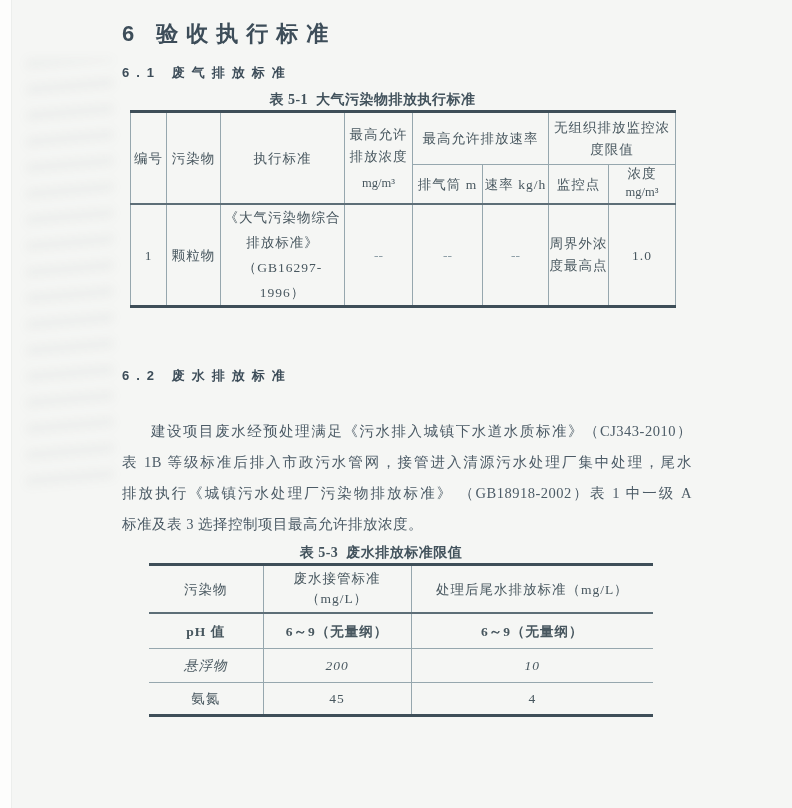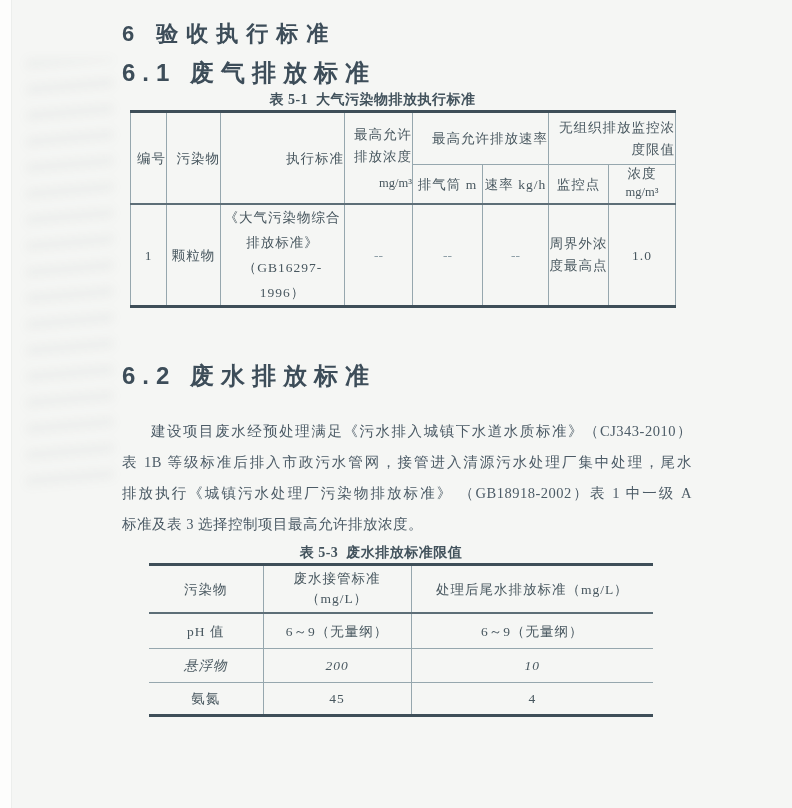--- a/index.html
+++ b/index.html
@@ -28,21 +28,21 @@
 
   .h1{
     font-family:"Liberation Sans","DejaVu Sans",sans-serif;
     font-weight:bold;color:var(--heading,#3d4d59);
     font-size:22px;line-height:26px;letter-spacing:8px;
     padding-top:21px;
   }
   .h2{
     font-family:"Liberation Sans","DejaVu Sans",sans-serif;
     font-weight:bold;color:var(--heading,#3d4d59);
-    font-size:24px;line-height:24px;letter-spacing:7px;
+    font-size:13px;line-height:24px;letter-spacing:7px;
   }
   .h2.s1{margin-top:14px;}
   .h2.s2{margin-top:56px;}
 
   .para{font-size:14.5px;letter-spacing:0.5px;color:var(--text,#4c5b66);}
   .para.p1{margin-top:22px;}
   .para.p2{margin-top:28px;}
   .pline{line-height:30px;text-align:justify;text-align-last:justify;}
   .para.p2 .pline{line-height:31px;}
   .pline.first{text-indent:2em;}
@@ -62,21 +62,21 @@
     color:#48575f;padding:0;overflow:hidden;
   }
 
   
   .t1{
     width:545px;margin-left:8px;
     border-top:3px solid var(--borderDark,#3e4e58);
     border-bottom:3px solid var(--borderDark,#3e4e58);
   }
   .t1 td{border:1px solid var(--borderLight,#96a7ae);}
-  .t1 tr.grow td{height:51px;text-align:right;}
+  .t1 tr.grow td{height:51px;}
   .t1 tr.srow td{height:38px;}
   .t1 tr.drow td{height:80px;border-top:2px solid var(--borderMid,#5d6e77);}
   .t1 .unit{display:block;font-size:12.5px;letter-spacing:0;margin-top:6px;}
   .t1 .unit2{display:block;font-size:12.5px;letter-spacing:0;margin-top:1px;}
   .t1 .stline{display:block;line-height:25px;}
   .t1 .ptline{display:block;line-height:22px;}
   .t1 .hline{display:block;line-height:22px;}
   .dash{color:var(--dash,#8b9ca5);letter-spacing:0;}
 
   
@@ -86,21 +86,21 @@
     border-bottom:3px solid var(--borderDark,#3e4e58);
   }
   .t2 td{
     border-bottom:1px solid var(--borderLight,#96a7ae);
     border-left:1px solid var(--borderLight,#96a7ae);
     border-right:1px solid var(--borderLight,#96a7ae);
   }
   .t2 td:first-child{border-left:none;}
   .t2 td:last-child{border-right:none;}
   .t2 tr.head td{height:46px;border-bottom:2px solid var(--borderMid,#5d6e77);}
-  .t2 tr.r0 td{height:34px;}
+  .t2 tr.r0 td{height:34px;font-weight:bold;}
   .t2 tr.r1 td{height:32px;}
   .t2 tr.r2 td{height:33px;font-style:italic;}
   .t2 tr.r3 td{height:31px;border-bottom:none;}
   .t2 .hline{display:block;line-height:20px;}
 </style>
 </head>
 <body>
 
 <div class="page">
   <div class="edge-strip"></div>

